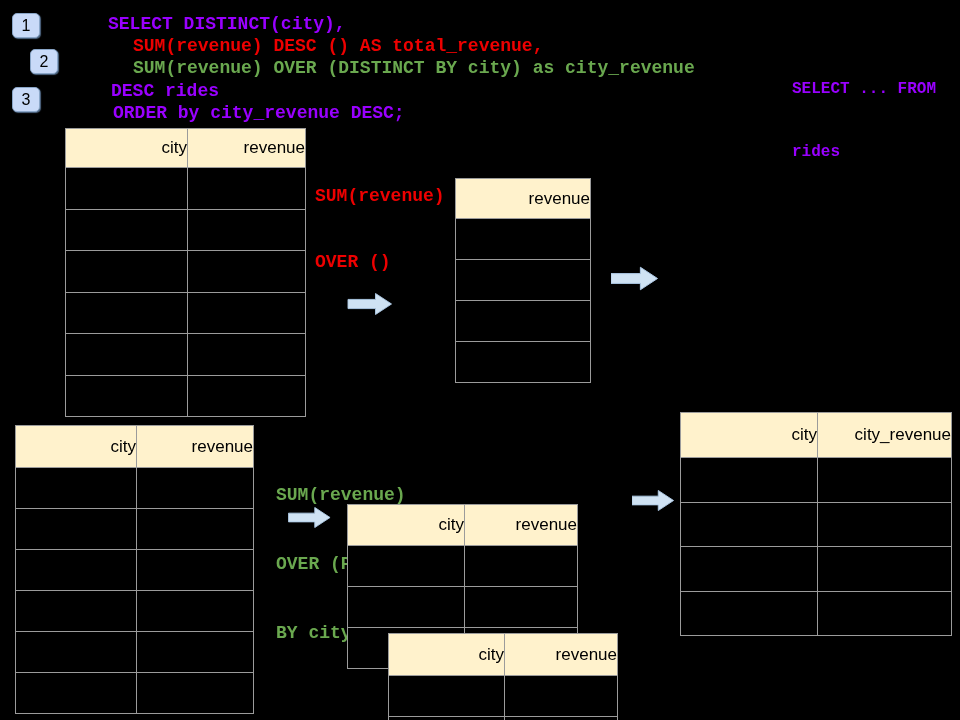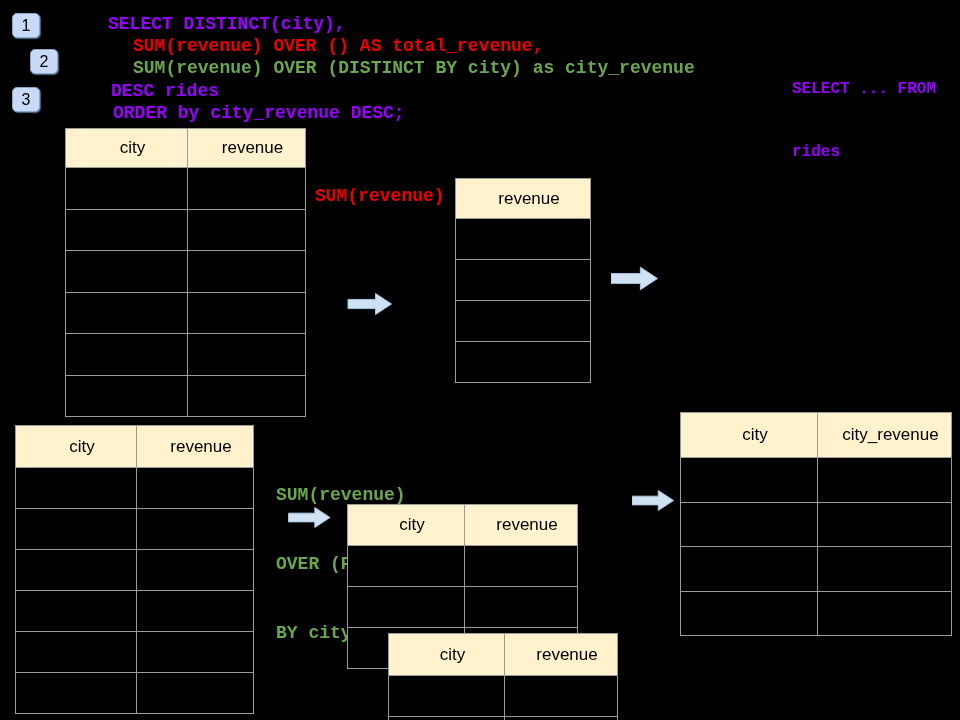--- a/index.html
+++ b/index.html
@@ -45,21 +45,21 @@
     border-collapse:collapse;
     table-layout:fixed;
     width:100%;
   }
   .dtable th {
     background:#fff2cc;
     border:1px solid #9b9b9b;
     font-weight:normal;
     font-size:17px;
     color:#000;
-    text-align:center;
+    text-align:right;
     padding:0 0 0 12px;
     height:var(--hh,40px);
   }
   .dtable th:first-child { width:var(--c1,auto); }
   .dtable td {
     border:1px solid #9b9b9b;
     background:#000000;
     height:var(--rh,41px);
   }
   .overlay { z-index:2; }
@@ -67,33 +67,34 @@
 </style>
 </head>
 <body>
 
 <div class="badge" style="left:12px; top:13px;">1</div>
 <div class="badge" style="left:30px; top:49px;">2</div>
 <div class="badge" style="left:12px; top:87px;">3</div>
 
 <div>
   <div class="abs code c-purple" style="left:88px;  top:13px;margin-left:20px;">SELECT DISTINCT(city),</div>
-  <div class="abs code c-red" style="left:133px; top:35px;">SUM(revenue) OVER () AS total_revenue,</div>
+  <div class="abs code c-red" style="left:133px; top:35px;">SUM(revenue) DESC () AS total_revenue,</div>
   <div class="abs code c-green" style="left:133px; top:57px;">SUM(revenue) OVER (DISTINCT BY city) as city_revenue</div>
   <div class="abs code c-purple" style="left:111px; top:80px;">DESC rides</div>
   <div class="abs code c-purple" style="left:113px; top:102px;">ORDER by city_revenue DESC;</div>
 </div>
 
 <div class="abs code-sm c-purple" style="left:752px; top:37px;">
   <div>SELECT ... FROM</div>
   <div>rides</div>
 </div>
 
 <div class="abs code c-red" style="left:315px; top:141px;">
   <div>SUM(revenue)</div>
+  <div>OVER ()</div>
 </div>
 
 <div class="abs code c-green" style="left:276px; top:438px; line-height:23px;">
   <div>SUM(revenue)</div>
   <div>OVER (PARTITION</div>
   <div>BY city)</div>
 </div>
 
 <div class="dtable" style="left:65px;  top:128px; width:241px; --c1:122px; --hh:39px; --rh:41.5px;">
     <table>

